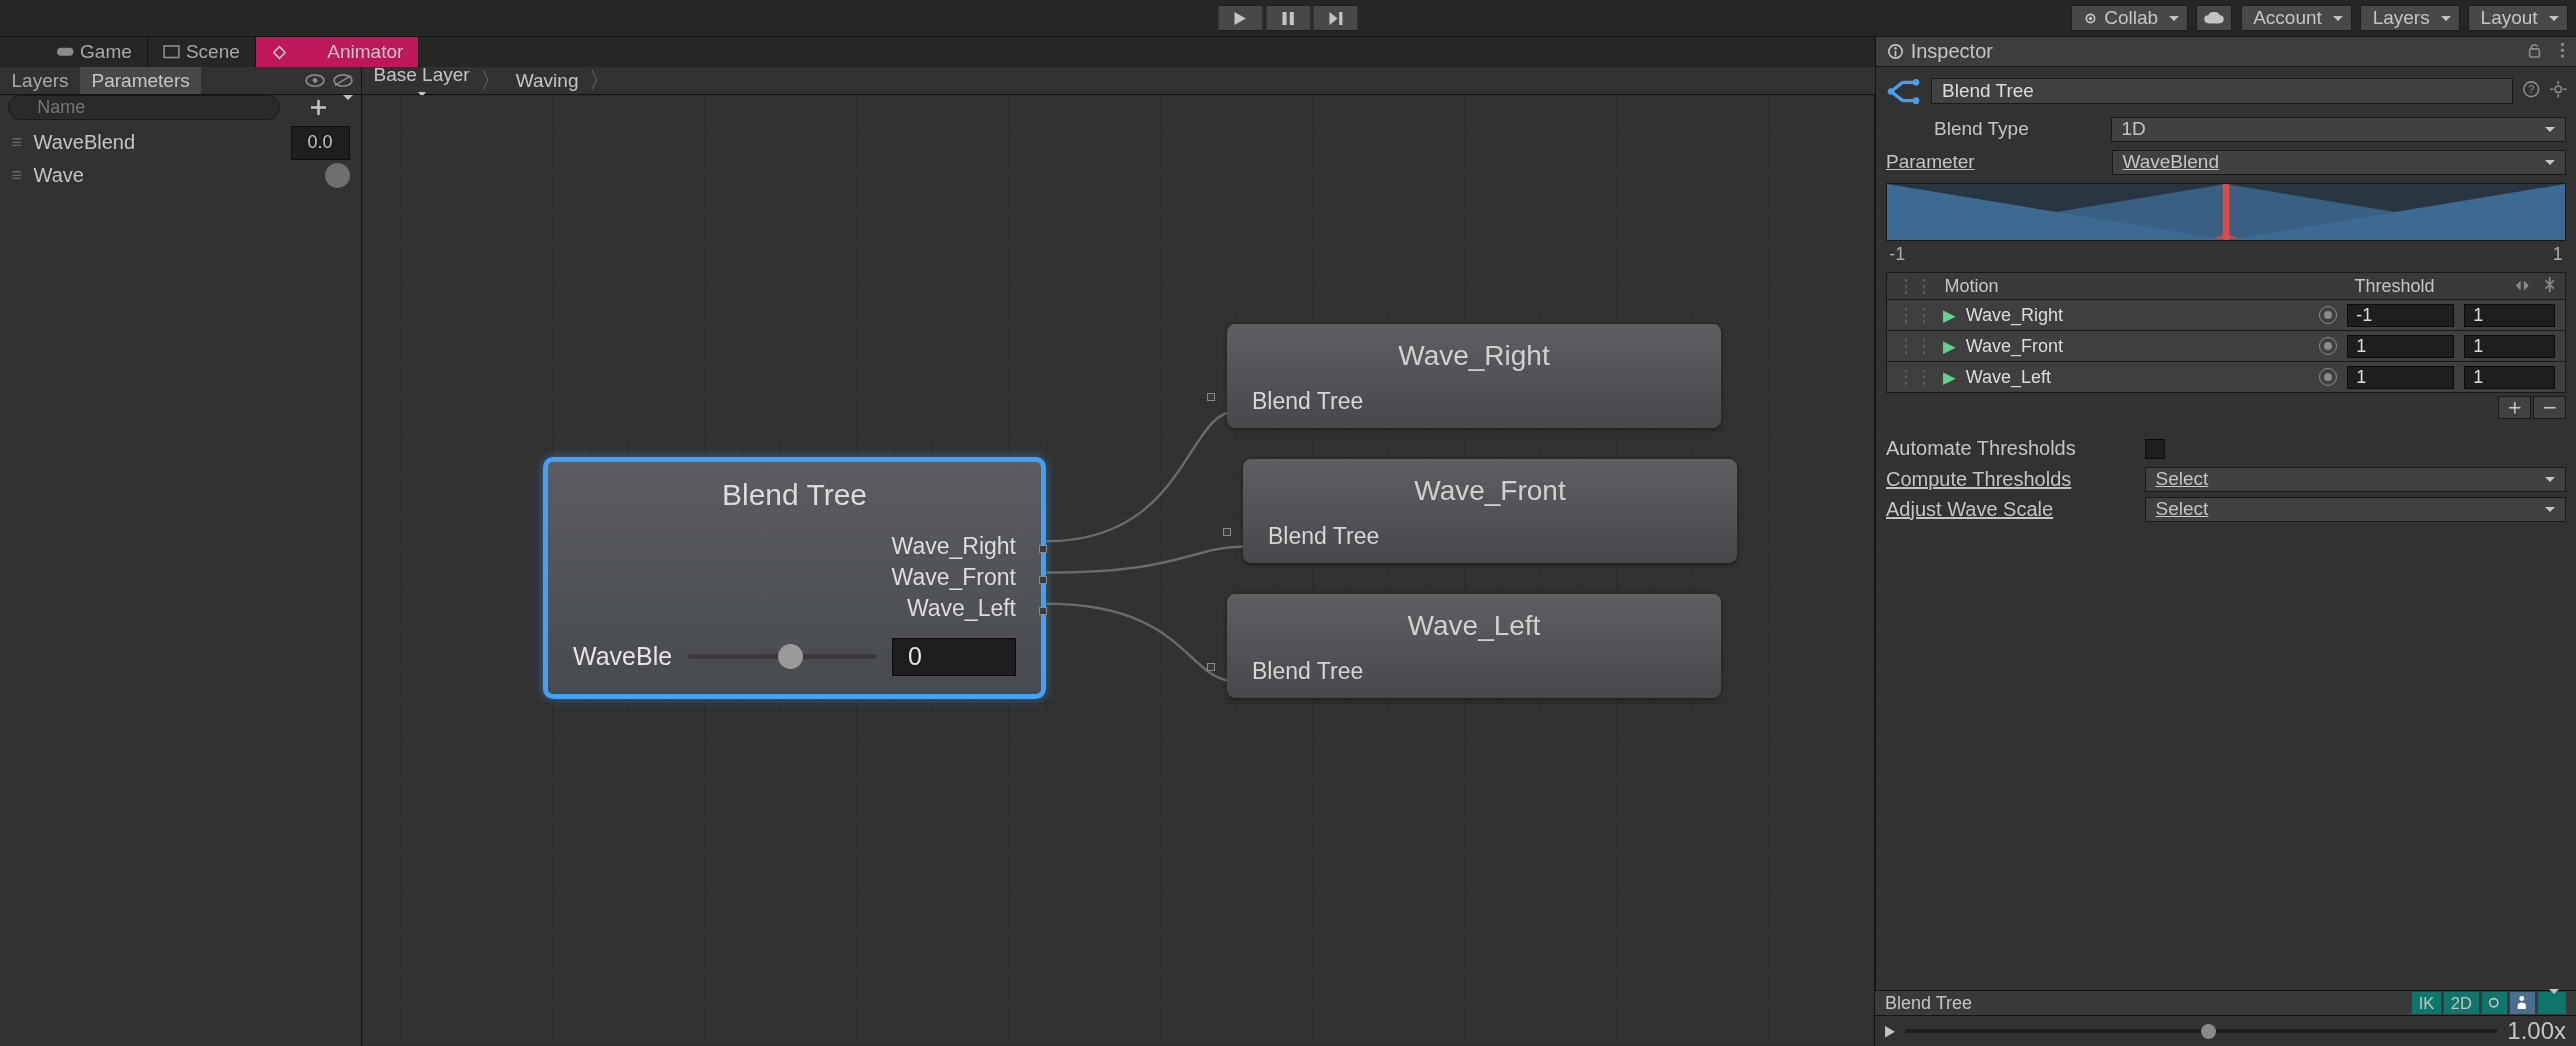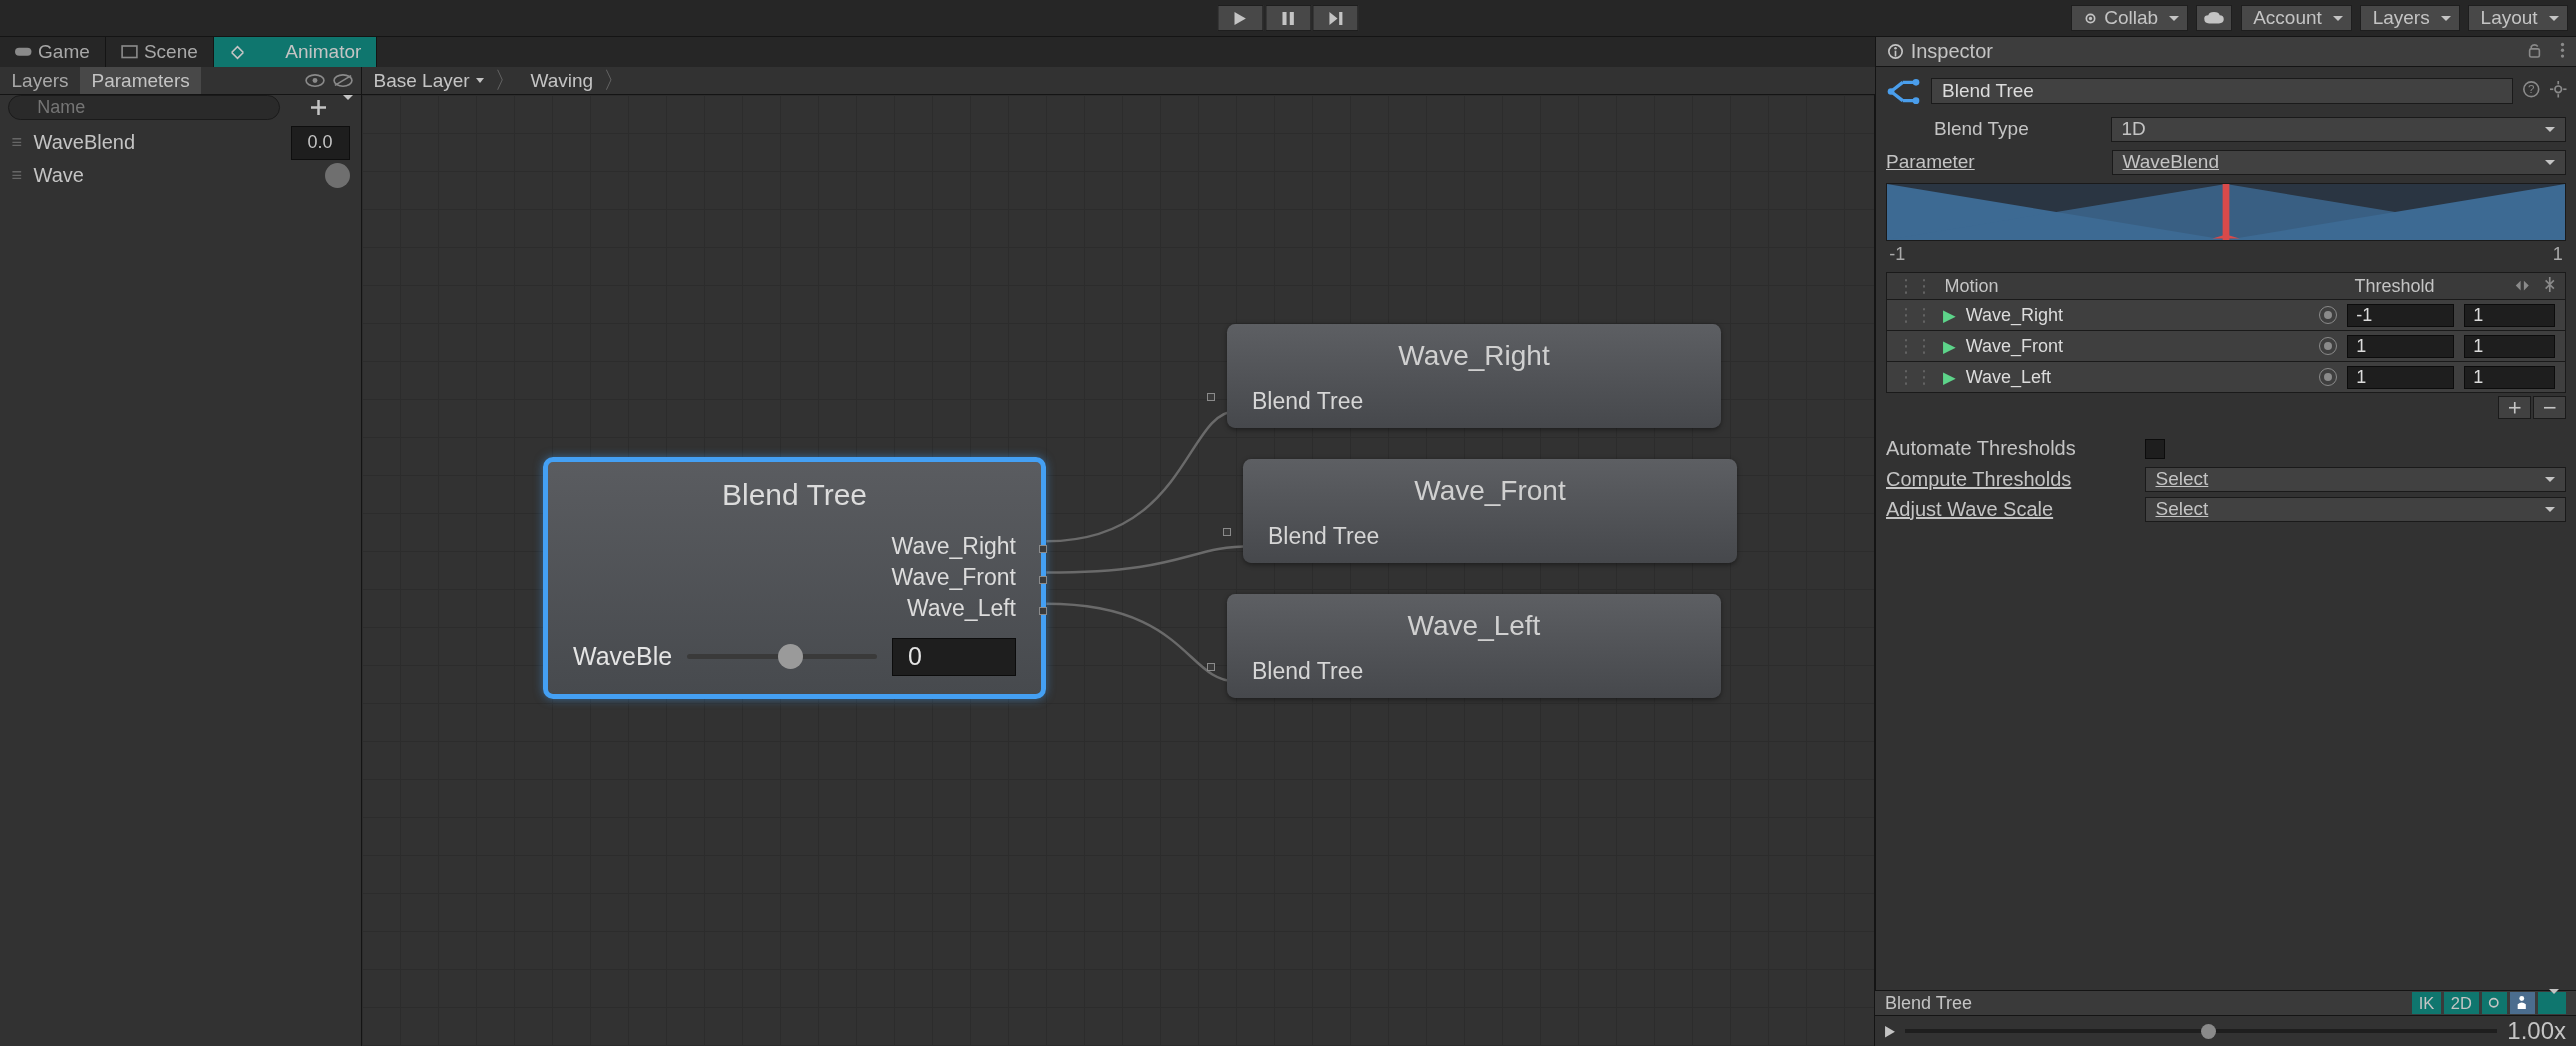--- a/index.html
+++ b/index.html
@@ -10,33 +10,33 @@
   .topbar { position:absolute; top:0; left:0; right:0; height:37px; background:#262626; border-bottom:1.6px solid #141414; }
   .play-controls { position:absolute; left:50%; transform:translateX(-50%); top:5px; display:flex; gap:1.6px; }
   .play-btn { width:46px; height:26px; background:#484848; border:0.8px solid #1e1e1e; display:flex; align-items:center; justify-content:center; cursor:pointer; }
   .play-btn svg { fill:#c4c4c4; }
   .right-controls { position:absolute; right:8.2px; top:5px; display:flex; gap:8.2px; align-items:center; }
   .dropdown-btn { height:26px; background:#484848; border:0.8px solid #1e1e1e; padding:0 8.2px 0 11.5px; display:flex; align-items:center; gap:6px; cursor:pointer; font-size:19px; color:#c4c4c4; }
   .dd-caret { width:0;height:0;border-left:5px solid transparent;border-right:5px solid transparent;border-top:5.8px solid #c4c4c4; margin-left:5px; }
   .cloud-btn { width:36px; height:26px; background:#484848; border:0.8px solid #1e1e1e; display:flex; align-items:center; justify-content:center; cursor:pointer; }
 
   
-  .tabstrip { position:absolute; top:37px; left:0; right:0; height:30px; display:flex; background:#262626; }
+  .tabstrip { position:absolute; top:37px; left:0; right:0; height:30px; display:flex; background:#262626;padding-left:42px; }
   .tab { height:30px; padding:0 15px; display:flex; align-items:center; gap:6.6px; font-size:19px; color:#a8a8a8; border-right:0.8px solid #141414; cursor:pointer; }
-  .tab.active { background:#0f766e; color:#c4c4c4;gap:40px; }
+  .tab.active { background:#be185d; color:#c4c4c4;gap:40px; }
   .tab-icon { width:16.5px; height:16.5px; display:flex; align-items:center; justify-content:center; }
 
   
   .left-panel { position:absolute; top:67px; left:0; width:362px; bottom:0; background:#323232; border-right:1.6px solid #141414; }
   .layer-row { height:28px; display:flex; align-items:center; background:#323232; border-bottom:1.6px solid #141414; }
   .layer-tab { padding:0 11.5px; height:100%; display:flex; align-items:center; cursor:pointer; font-size:19px; color:#a8a8a8; }
   .layer-tab.sel { background:#484848; color:#c4c4c4; }
   .eye-icons { margin-left:auto; margin-right:8.2px; display:flex; gap:8.2px; }
   .layer-row-right { position:absolute; top:67px; left:362px; right:0; height:28px; background:#323232; border-bottom:1.6px solid #141414; display:flex; align-items:center; padding-left:11.5px; gap:5px; }
-  .breadcrumb-seg { display:flex; align-items:center; gap:6.6px; color:#c4c4c4; font-size:19px; cursor:pointer; }
+  .breadcrumb-seg { display:flex; align-items:center; gap:6.6px; color:#c4c4c4; font-size:19px; cursor:pointer;flex-direction:column; }
   .bc-dd { width:0;height:0;border-left:4.1px solid transparent;border-right:4.1px solid transparent;border-top:5px solid #c4c4c4; }
   .bc-sep { color:#666; font-size:23px; margin:0 8.2px 0 5px; }
   .breadcrumb-fill { flex:1; }
   .lock-area { display:flex; gap:8.2px; margin-right:10px; }
 
   .param-search { height:31px; display:flex; align-items:flex-start; padding:0 8.2px; gap:6.6px; }
   .search-field { flex:1; height:25px; background:#2a2a2a; border:0.8px solid #1a1a1a; border-radius:12.4px; padding:0 10px 0 28px; color:#9e9e9e; font-size:18px; position:relative; }
   .search-wrap { position:relative; flex:1; }
   .search-wrap svg { position:absolute; left:8.2px; top:5.8px; }
   .add-btn { width:25px; height:25px; display:flex; align-items:center; justify-content:center; cursor:pointer; }

